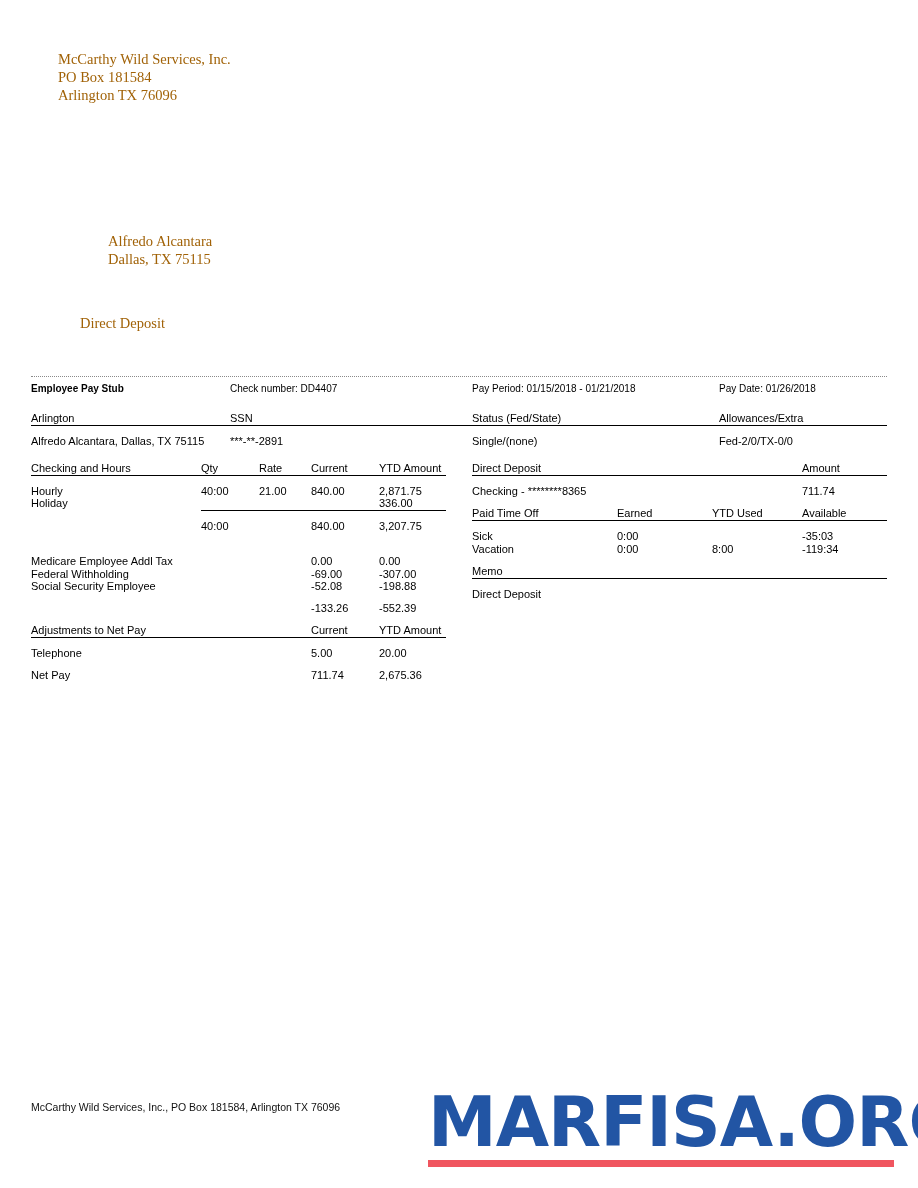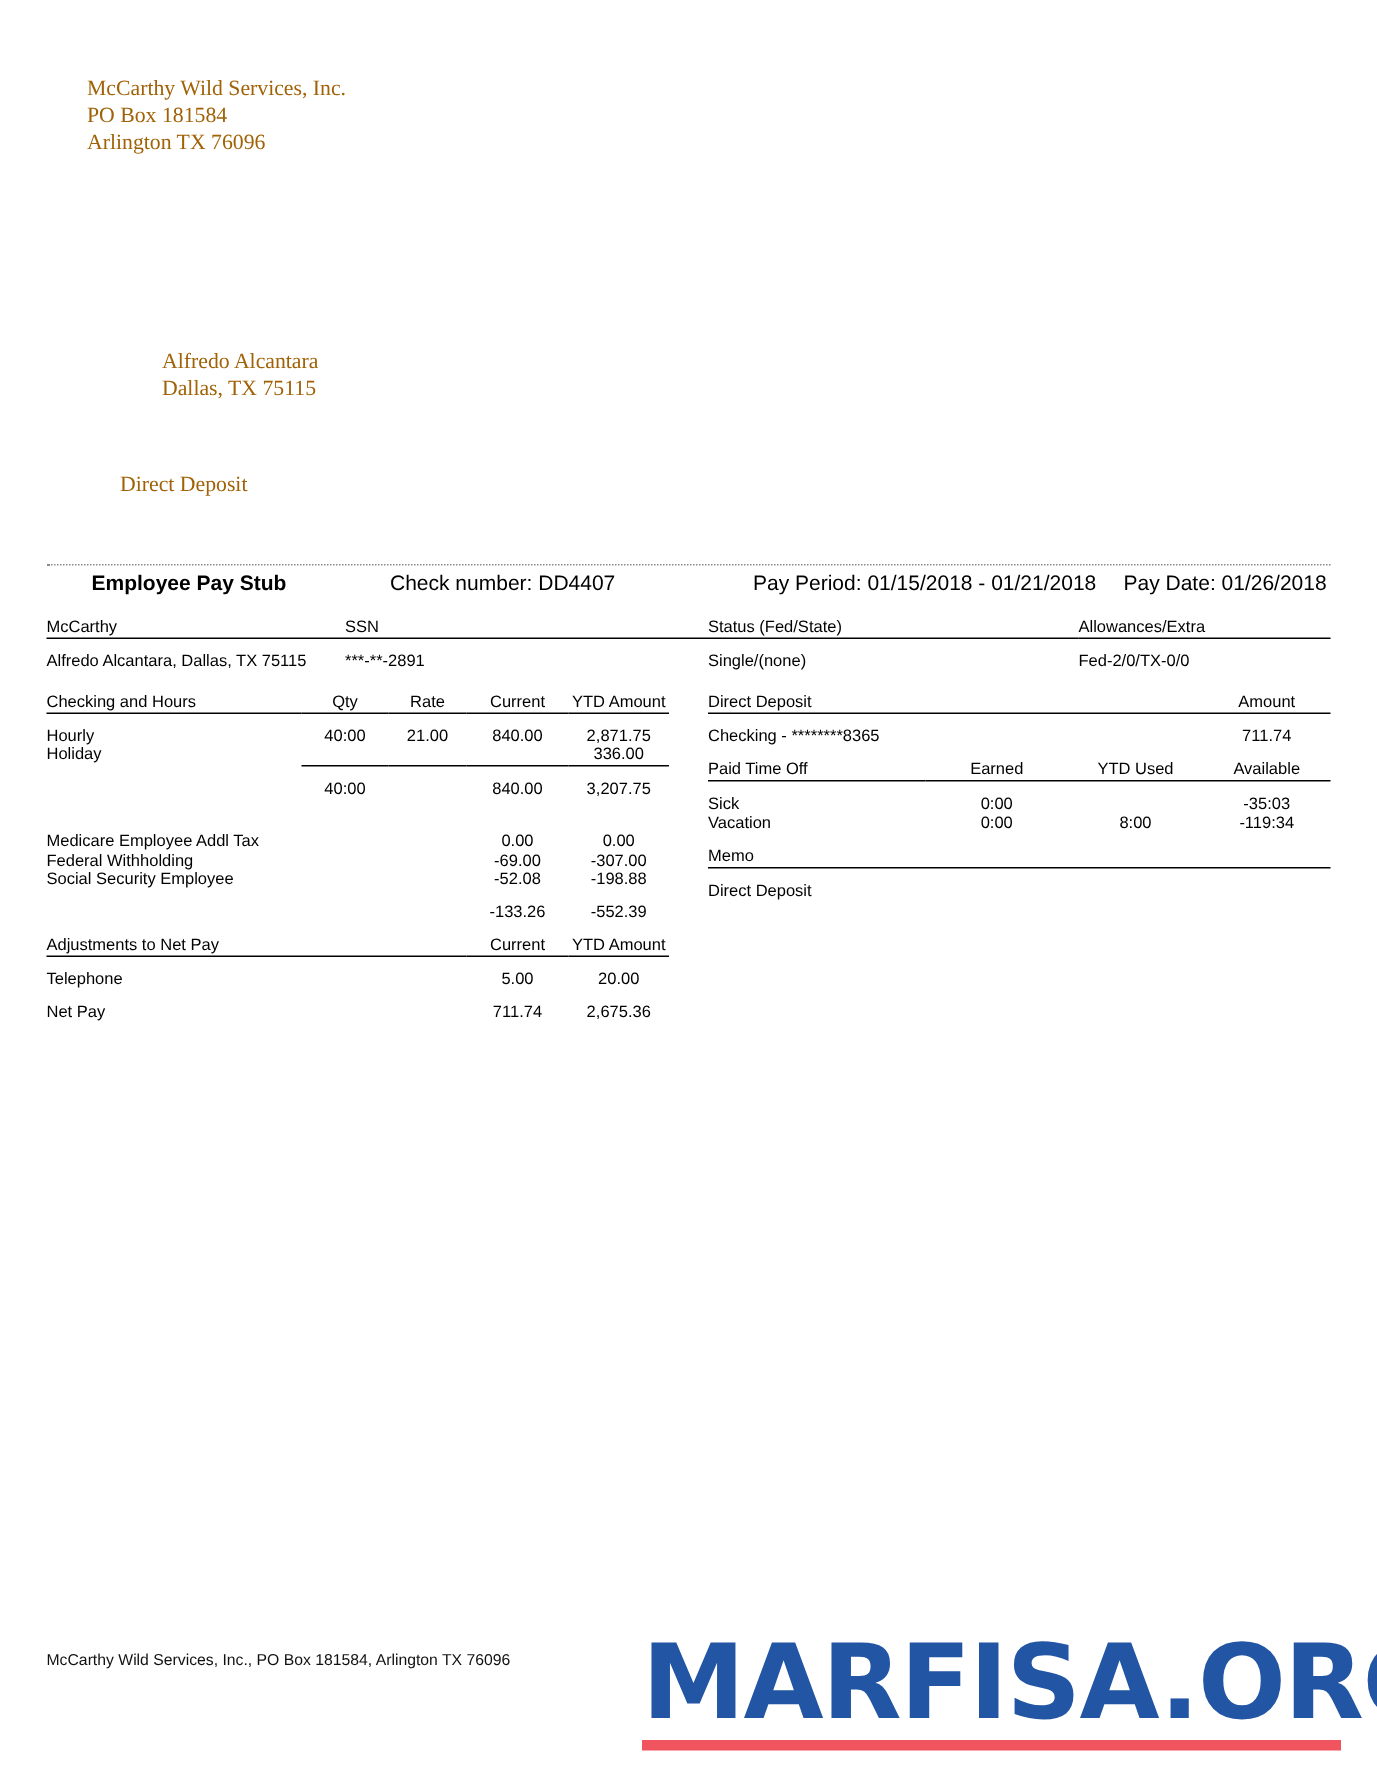--- a/index.html
+++ b/index.html
@@ -43,22 +43,21 @@
     height: 0;
     border-top: 1px dotted #8a8a8a;
     margin-bottom: 5px;
   }
 
   
   .meta-row {
     position: relative;
     height: 16px;
     font-weight: bold;
-    font-size: 14px;
-    margin-left: 30px;
+    font-size: 10px;
   }
   .meta-row .plain { font-weight: normal; }
   .meta-row > span { position: absolute; top: 0; white-space: nowrap; }
   .m-a { left: 0; }
   .m-b { left: 199px; }
   .m-c { left: 441px; }
   .m-d { left: 688px; }
 
   
   .cols { display: flex; margin-top: 14px; }
@@ -71,21 +70,21 @@
     table-layout: fixed;
     font-size: 11px;
   }
   table.t td, table.t th {
     padding: 0;
     vertical-align: top;
     font-weight: normal;
     white-space: nowrap;
   }
   .hdr td { font-weight: bold; padding-bottom: 3px; }
-  .num { text-align: center; }
+  .num { text-align: left; }
   .row td { height: 12.5px; line-height: 12.5px; }
   .gap td { height: 9px; }
 
   
   .ruled { border-bottom: 1.4px solid #000; }
   .ruled-head td { border-bottom: 1.6px solid #000; }
 
   .sec-space { height: 14px; }
   .sec-space-sm { height: 10px; }
 
@@ -147,21 +146,21 @@
   <div style="height:14px"></div>
   <table class="t">
     <colgroup>
       <col style="width:199px">
         <col style="width:242px">
       <col style="width:247px">
         <col style="width:168px">
     </colgroup>
     <tbody>
         <tr class="hdr ruled-head">
-      <td>McCarthy</td>
+      <td>Arlington</td>
       <td>SSN</td>
       <td>Status (Fed/State)</td>
       <td>Allowances/Extra</td>
     </tr>
     <tr class="gap">
           <td colspan="4"></td>
         </tr>
     <tr class="row">
       <td>Alfredo Alcantara, Dallas, TX 75115</td>
       <td>***-**-2891</td>

